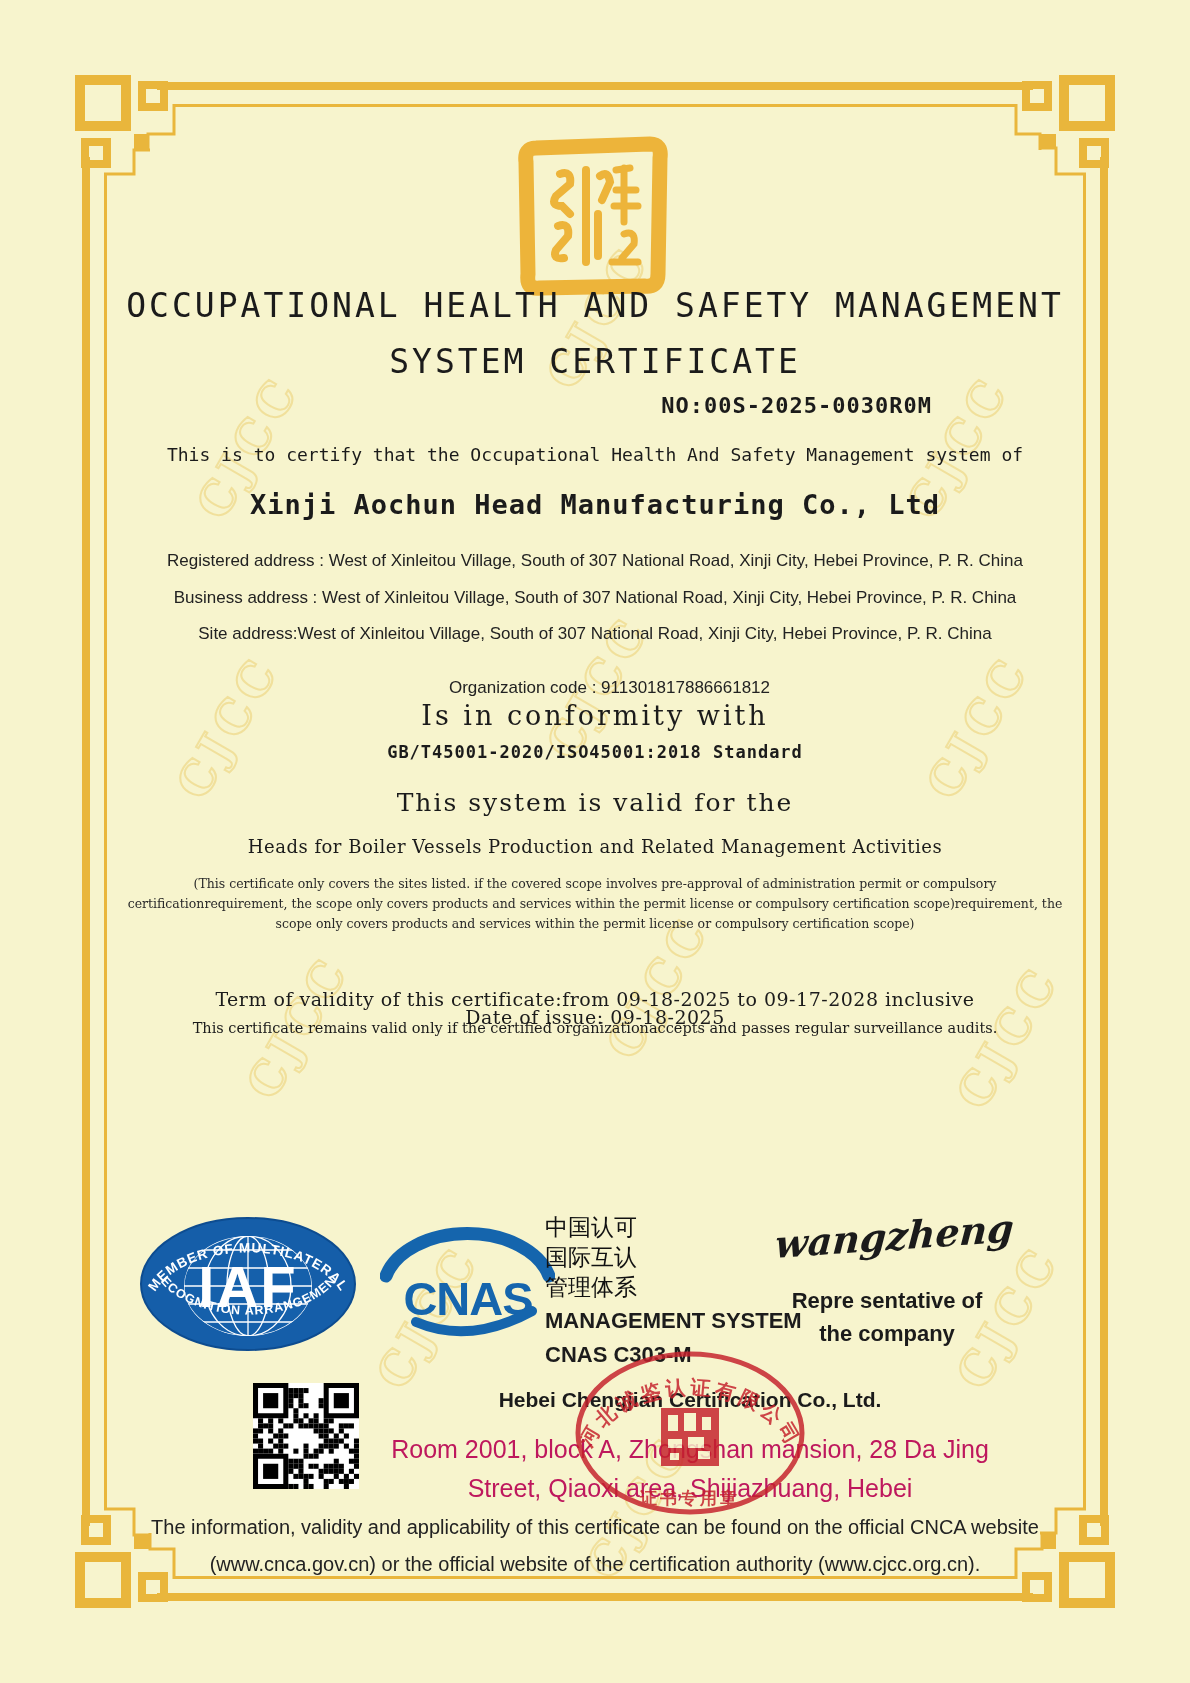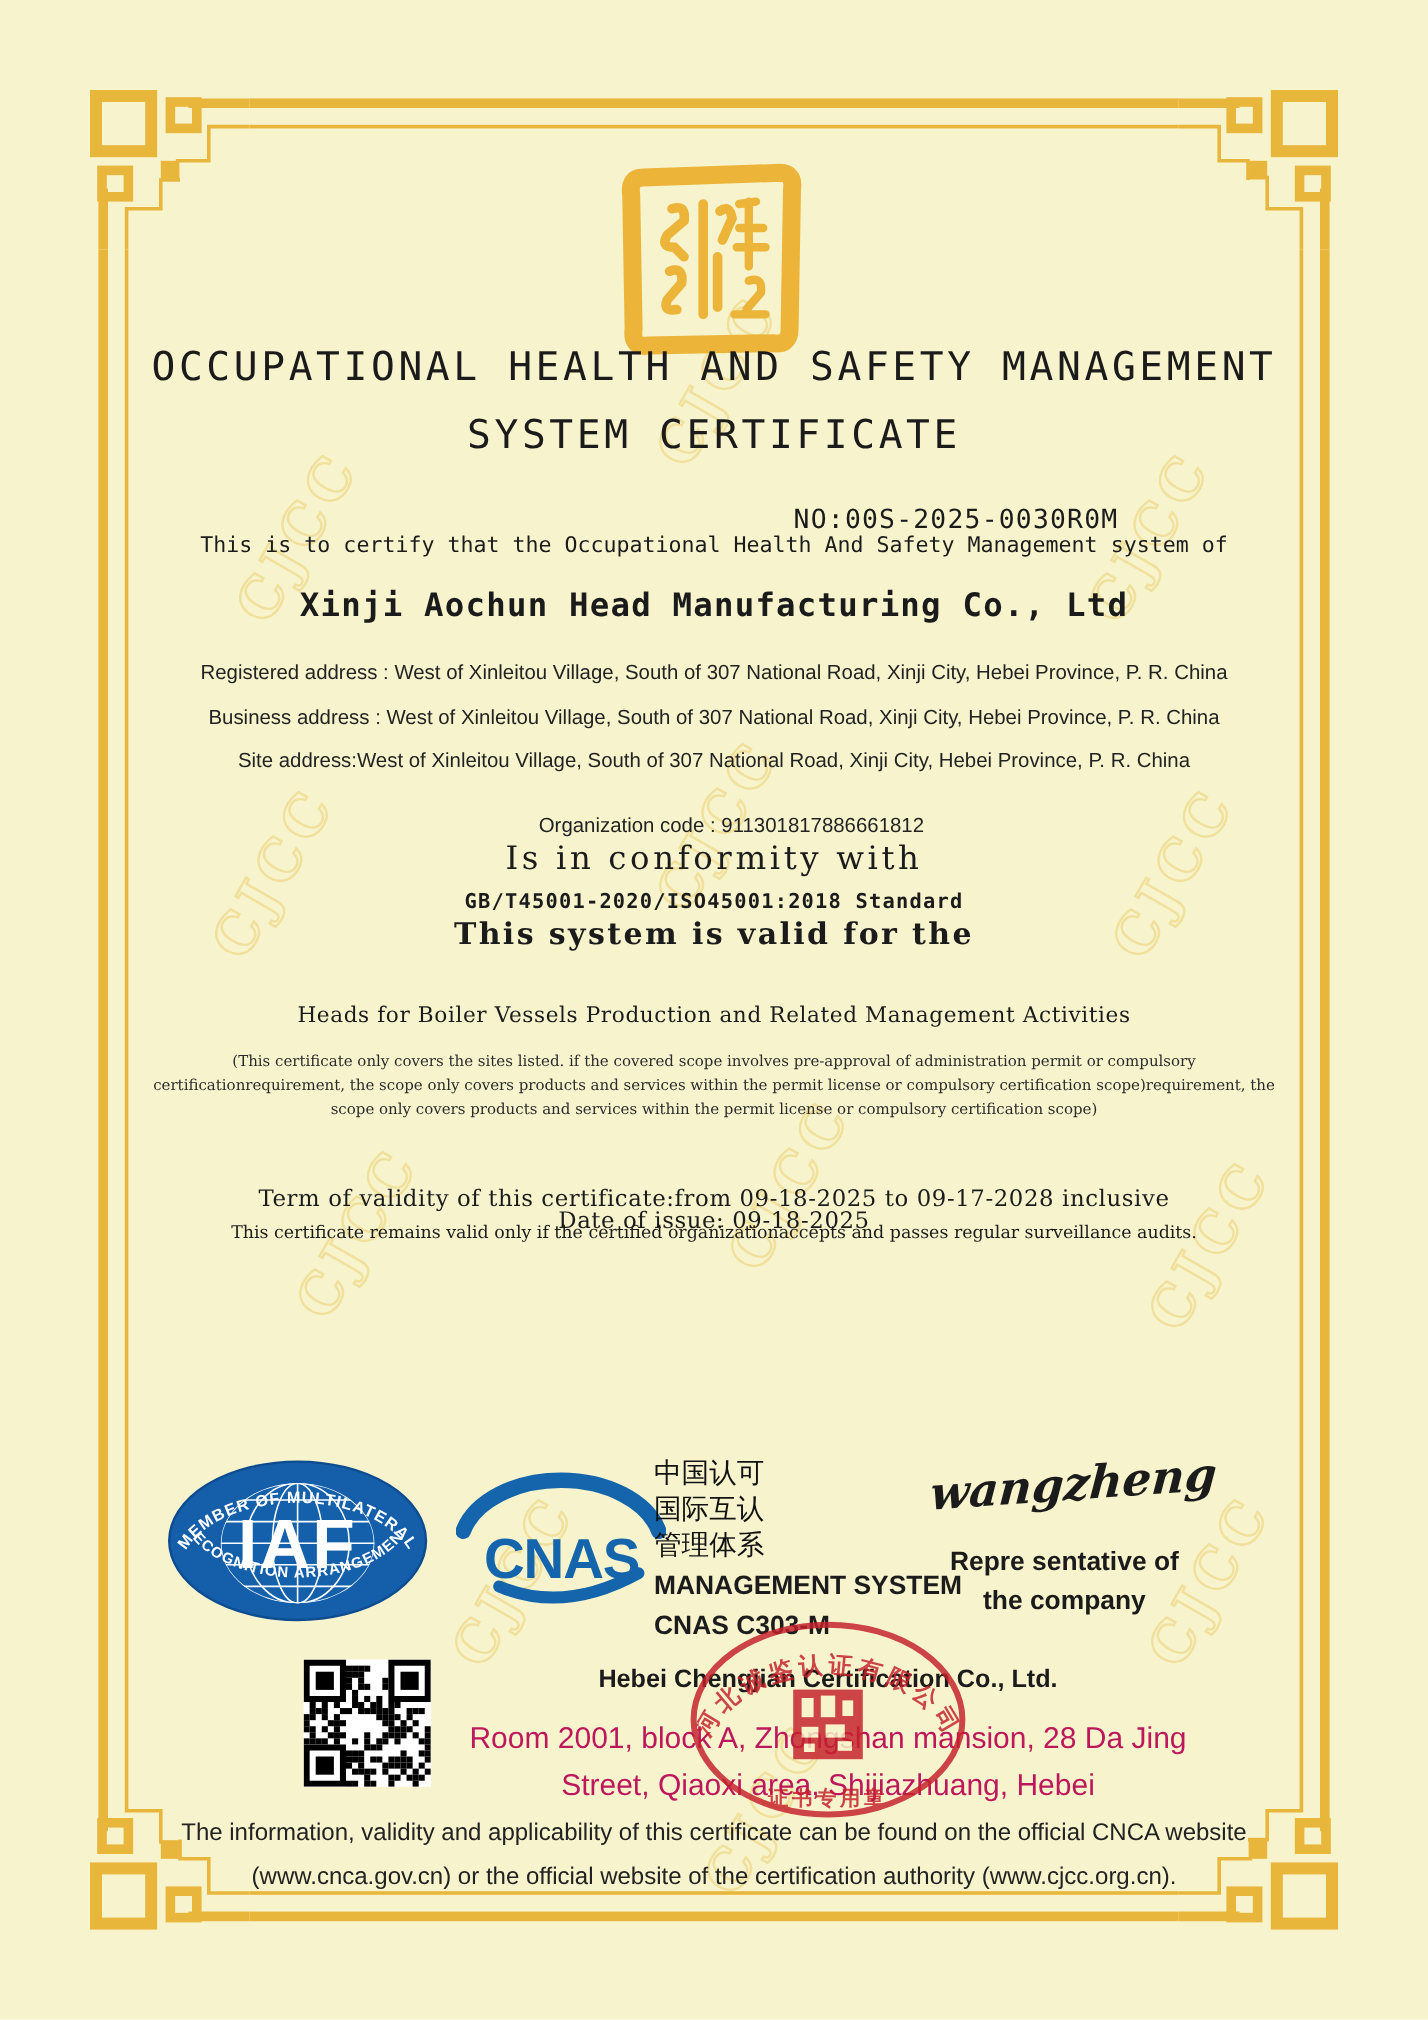--- a/index.html
+++ b/index.html
@@ -18,21 +18,21 @@
   .corner.tl{left:58px;top:58px;}
   .corner.tr{right:58px;top:58px;transform:rotate(90deg);}
   .corner.br{right:58px;bottom:58px;transform:rotate(180deg);}
   .corner.bl{left:58px;bottom:58px;transform:rotate(270deg);}
 
   .wm{position:absolute;font-family:"DejaVu Serif",serif;font-weight:bold;font-size:46px;
       letter-spacing:6px;color:transparent;-webkit-text-stroke:2px rgba(233,199,96,.45);
       transform:rotate(-60deg);pointer-events:none;}
 
   .title{font-weight:normal;font-size:33px;letter-spacing:3px;}
-  .cert-no{font-weight:400;font-size:22px;letter-spacing:1px;margin-top:28px;}
+  .cert-no{font-weight:700;font-size:22px;letter-spacing:1px;}
   .certify{font-size:18px;}
   .company{font-size:27px;font-weight:600;letter-spacing:1px;}
   .addr{font-size:17px;color:#222;}
   .conformity{font-size:27px;letter-spacing:3px;}
   .standard{font-size:17px;font-weight:bold;letter-spacing:1px;}
   .validfor{font-size:25px;letter-spacing:2px;}
   .scope{font-size:18px;letter-spacing:.5px;}
   .scope-note{font-size:12.5px;line-height:1.6;width:940px;left:125px;text-align:center;color:#2a2a2a;}
   .dateline{font-size:19px;letter-spacing:.5px;}
   .validity-note{font-size:14.5px;}
@@ -145,21 +145,21 @@
   <div class="abs ctr mono certify" style="top:444px;">This is to certify that the Occupational Health And Safety Management system of</div>
   <div class="abs ctr mono company" style="top:489px;">Xinji Aochun Head Manufacturing Co., Ltd</div>
 
   <div class="abs ctr sans addr" style="top:551px;">Registered address : West of Xinleitou Village, South of 307 National Road, Xinji City, Hebei Province, P. R. China</div>
   <div class="abs ctr sans addr" style="top:588px;">Business address : West of Xinleitou Village, South of 307 National Road, Xinji City, Hebei Province, P. R. China</div>
   <div class="abs ctr sans addr" style="top:624px;">Site address:West of Xinleitou Village, South of 307 National Road, Xinji City, Hebei Province, P. R. China</div>
   <div class="abs ctr sans addr" style="top:678px;padding-left:29px;">Organization code : 911301817886661812</div>
 
   <div class="abs ctr serif conformity" style="top:700px;">Is in conformity with</div>
   <div class="abs ctr mono standard" style="top:742px;">GB/T45001-2020/ISO45001:2018 Standard</div>
-  <div class="abs ctr serif validfor" style="top:764px;font-weight:bold;">This system is valid for the</div>
+  <div class="abs ctr serif validfor" style="top:788px;">This system is valid for the</div>
   <div class="abs ctr serif scope" style="top:836px;">Heads for Boiler Vessels Production and Related Management Activities</div>
   <div class="abs serif scope-note" style="top:874px;">(This certificate only covers the sites listed. if the covered scope involves pre-approval of administration permit or compulsory certificationrequirement, the scope only covers products and services within the permit license or compulsory certification scope)requirement, the scope only covers products and services within the permit license or compulsory certification scope)</div>
 
   <div class="abs ctr serif dateline" style="top:1006px;">Date of issue: 09-18-2025</div>
   <div class="abs ctr serif dateline" style="top:988px;">Term of validity of this certificate:from 09-18-2025 to 09-17-2028 inclusive</div>
   <div class="abs ctr serif validity-note" style="top:1020px;">This certificate remains valid only if the certified organizationaccepts and passes regular surveillance audits.</div>
 
   <svg class="abs" style="left:138px;top:1214px;" width="220" height="140" viewBox="0 0 220 140">
     <defs>
       <path id="iaf-top" d="M 16 80 A 98 58 0 0 1 204 80"></path>

